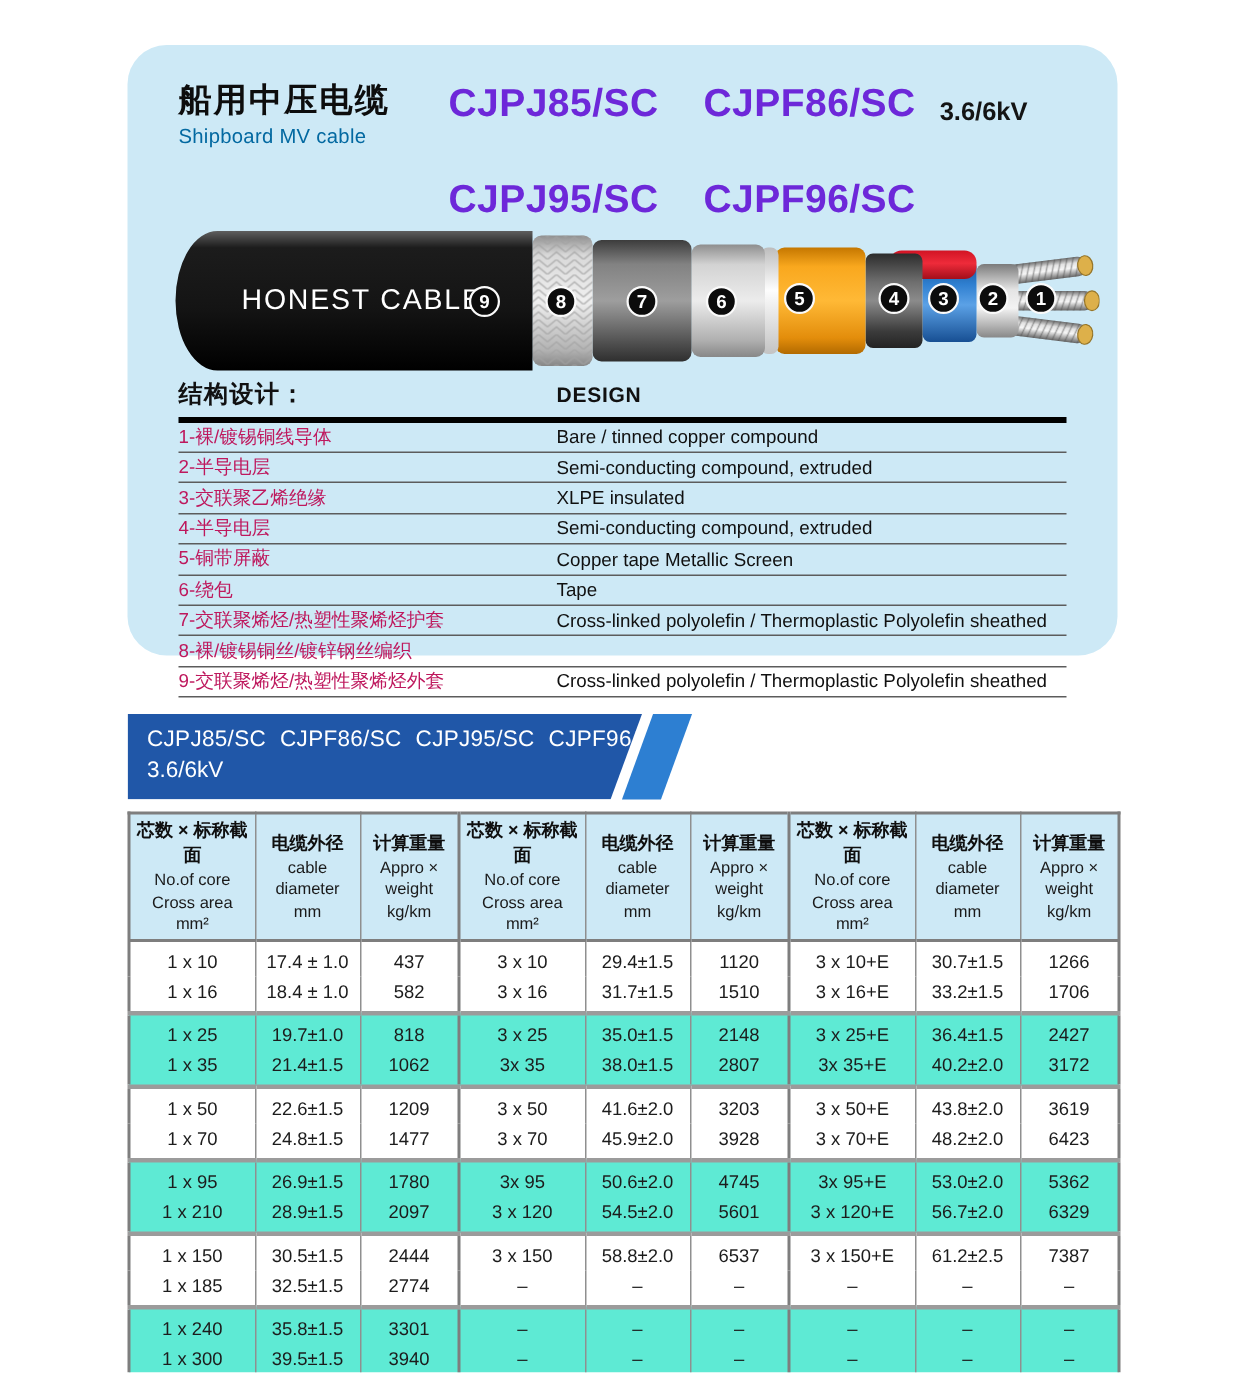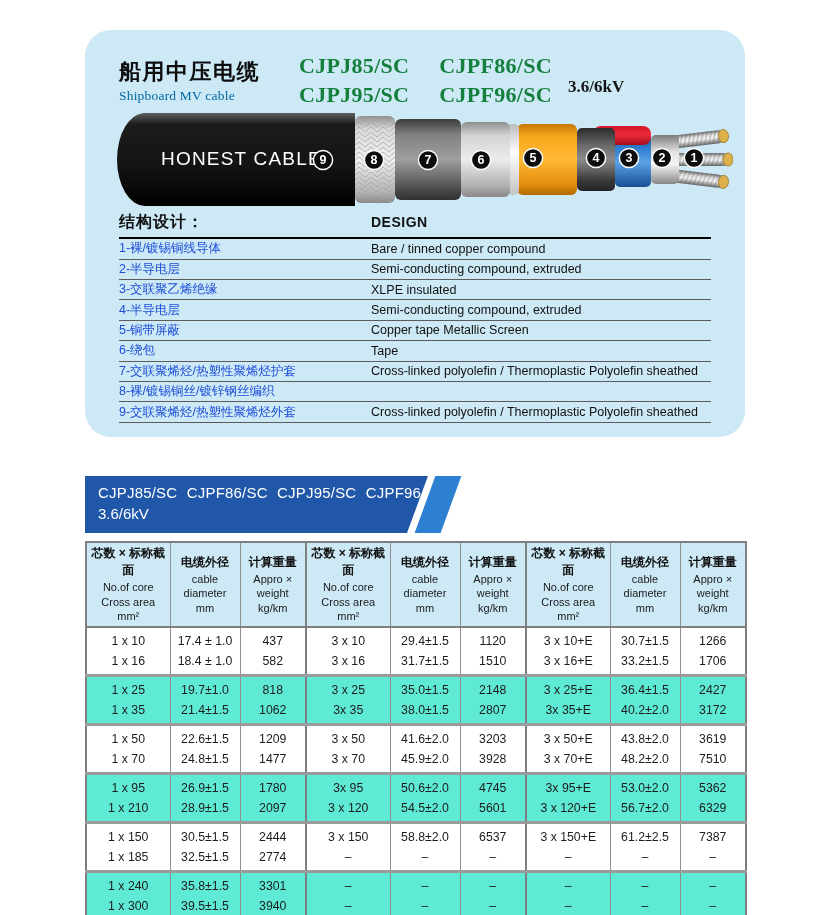--- a/index.html
+++ b/index.html
@@ -2,38 +2,38 @@
 <html><head>
 <meta charset="utf-8">
 <style>
   html,body{margin:0;padding:0;background:#ffffff;}
   .page{position:relative;width:830px;height:915px;background:#ffffff;overflow:hidden;
         font-family:"Liberation Sans","DejaVu Sans",sans-serif;color:#111;}
 
   
   .panel{position:absolute;left:85px;top:30px;width:660px;height:407px;background:#cde9f6;
          border-radius:26px;box-sizing:border-box;padding:22px 34px 0 34px;}
-  .title{display:flex;align-items:center;font-family:Liberation Serif, serif;}
+  .title{display:flex;align-items:flex-start;}
   .title-cn{font-size:22px;font-weight:bold;letter-spacing:1.5px;color:#0d0d0d;}
   .title-en{font-size:13.5px;color:#0369a1;margin-top:1px;letter-spacing:.2px;}
   .title-left{width:180px;}
   .models{display:grid;grid-template-columns:auto auto;column-gap:30px;row-gap:0;
-          font-size:22px;font-weight:bold;color:#15803d;line-height:1.3;letter-spacing:.3px;}
+          font-size:26px;font-weight:bold;color:#6d28d9;line-height:1.3;letter-spacing:.3px;gap:30px;}
   .voltage{font-size:17px;font-weight:bold;margin-left:16px;padding-top:13px;color:#141414;}
 
   .cable-wrap{margin:3px 0 4px -6px;height:96px;}
 
   
   .design-head{display:grid;grid-template-columns:252px 1fr;align-items:baseline;
-               padding:0 0 4px 0;border-bottom:2px solid #000000;}
+               padding:0 0 4px 0;border-bottom:4px solid #000000;}
   .dh-cn{font-size:16px;font-weight:bold;letter-spacing:1px;}
   .dh-en{font-size:14px;font-weight:bold;letter-spacing:.5px;}
   .design-row{display:grid;grid-template-columns:252px 1fr;height:19.4px;align-items:center;
               border-bottom:1px solid #5c5c5c;}
-  .d-cn{font-size:12.5px;color:#1d4ed8;}
+  .d-cn{font-size:12.5px;color:#be185d;}
   .d-en{font-size:12.5px;color:#101010;}
 
   
   .ribbon{position:absolute;left:85px;top:476px;width:660px;height:57px;}
   .ribbon-main{position:absolute;left:0;top:0;width:345px;height:57px;background:#2057a8;
                clip-path:polygon(0 0,343px 0,322px 57px,0 57px);
                box-sizing:border-box;padding:8px 0 0 13px;color:#fff;}
   .ribbon-line1{font-size:15px;word-spacing:5px;letter-spacing:.2px;white-space:nowrap;}
   .ribbon-line2{font-size:15px;margin-top:4px;}
   .ribbon-accent{position:absolute;left:340px;top:0;width:26px;height:57px;background:#2d7fd2;
@@ -417,21 +417,21 @@
         </tr>
         <tr class="rlast">
           <td>1 x 70</td>
           <td>24.8±1.5</td>
           <td>1477</td>
           <td class="gstart">3 x 70</td>
           <td>45.9±2.0</td>
           <td>3928</td>
           <td class="gstart">3 x 70+E</td>
           <td>48.2±2.0</td>
-          <td>7510</td>
+          <td>6423</td>
         </tr>
         <tr class="alt gtop rfirst">
           <td>1 x 95</td>
           <td>26.9±1.5</td>
           <td>1780</td>
           <td class="gstart">3x 95</td>
           <td>50.6±2.0</td>
           <td>4745</td>
           <td class="gstart">3x 95+E</td>
           <td>53.0±2.0</td>

